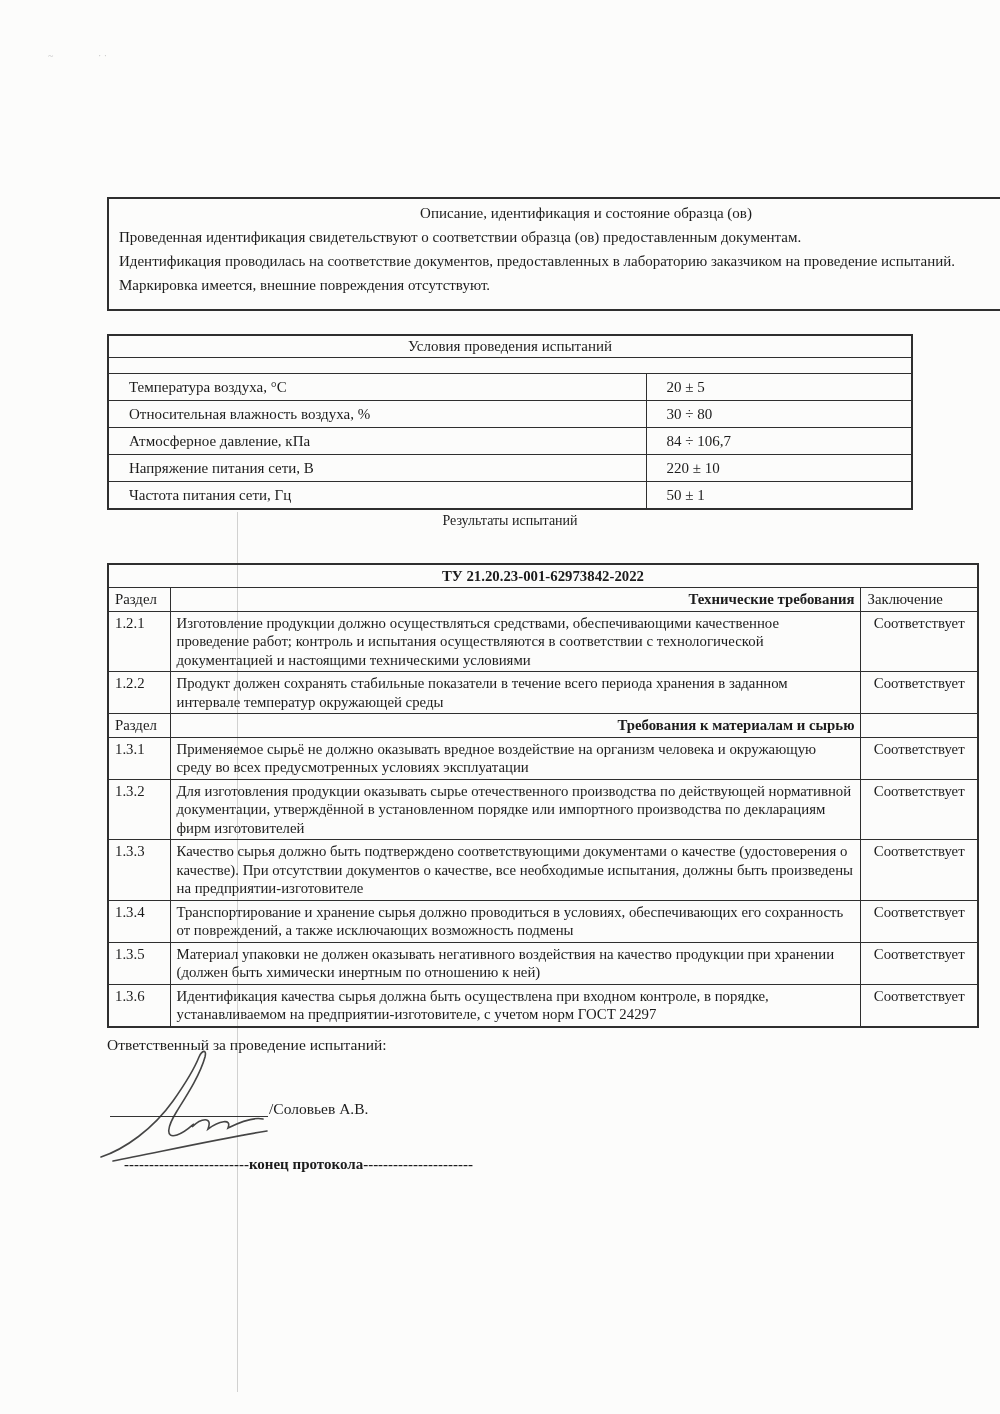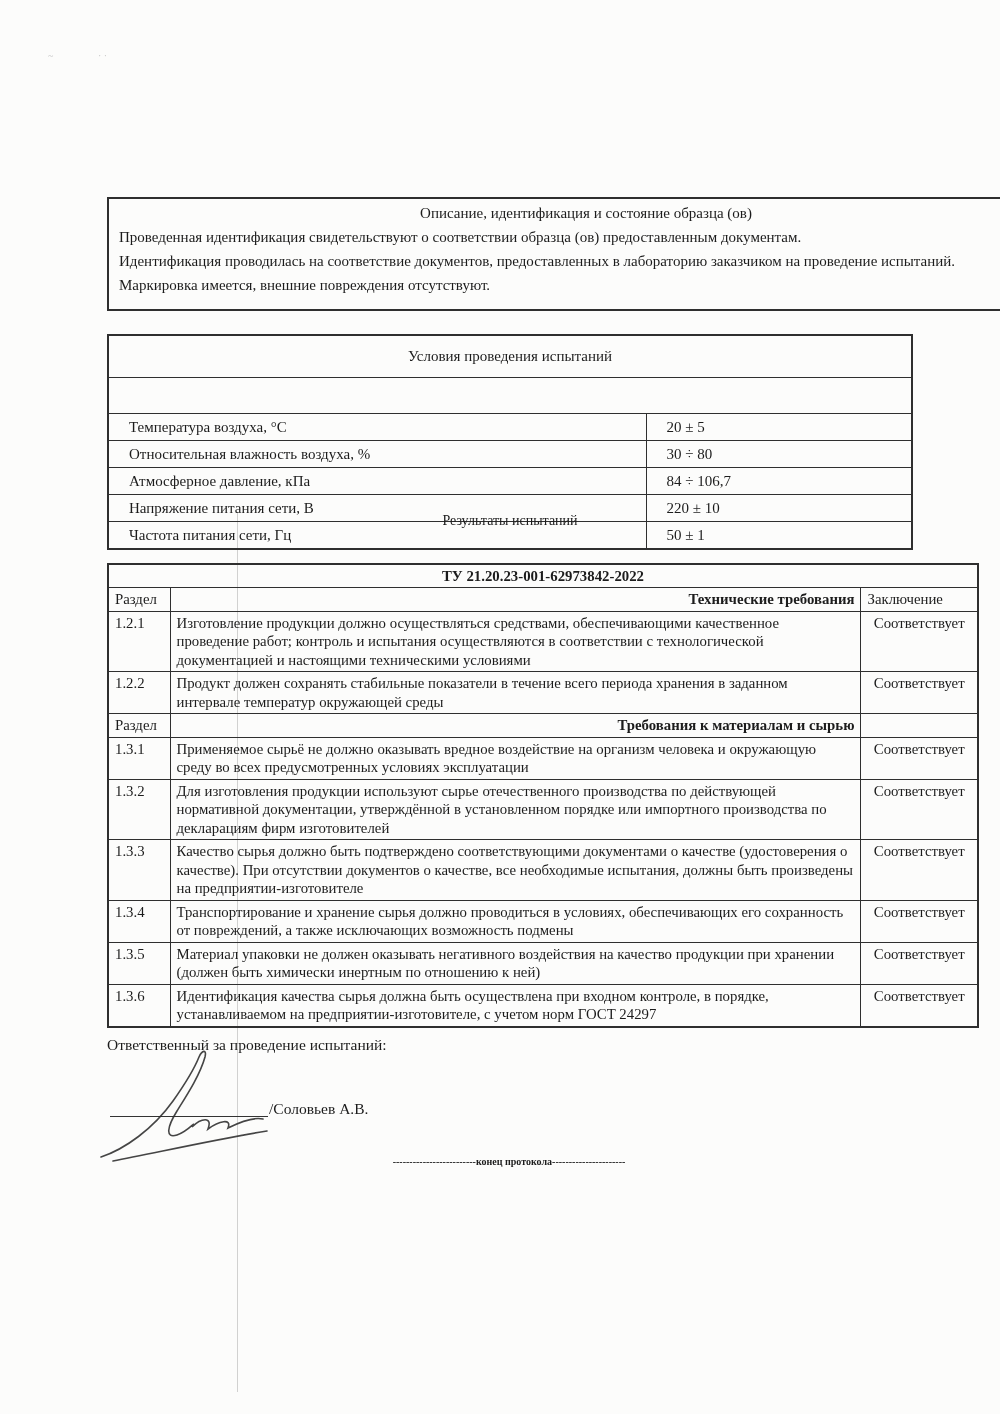--- a/index.html
+++ b/index.html
@@ -33,21 +33,21 @@
   .desc-box p { margin:3px 0; line-height:1.4; }
 
   
   table.conditions {
     position:absolute; top:334px; left:107px; width:804px;
     border-collapse:collapse;
     border:2px solid #2f2f2f;
     font-size:15px;
     table-layout:fixed;
   }
-  table.conditions td { padding:12px 6px; }
+  table.conditions td { padding:2px 6px; }
   td.tc-title {
     border-bottom:1.5px solid #2f2f2f;
     text-align:center; padding:5px 4px;
   }
   tr.tc-spacer td { height:11px; }
   tr.tc-row td {
     border-top:1.5px solid #2f2f2f;
     height:22px; padding:2px 20px;
   }
   tr.tc-row td.val { border-left:1.5px solid #2f2f2f;margin-top:14px; }
@@ -82,22 +82,22 @@
   
   .resp-label { position:absolute; top:1036px; left:107px; font-size:15.5px; }
   .sig-svg { position:absolute; left:95px; top:1045px; }
   .sig-line {
     position:absolute; left:110px; top:1100px;
     width:158px; border-bottom:1.3px solid #333;
     height:16px;
   }
   .sig-name { position:absolute; left:269px; top:1100px; font-size:15.5px; }
   .end-line {
-    position:absolute; top:1156px; left:107px; width:804px;
-    text-align:center; font-size:10px; font-weight:bold;
+    position:absolute; top:1156px; left:124px; width:804px;
+    text-align:left; font-size:15px; font-weight:bold;
   }
 </style>
 </head>
 <body>
 
 <div class="page">
 
   <div class="speck" style="left:48px; top:50px;">~</div>
   <div class="speck" style="left:98px; top:50px;">· ·</div>
   <div class="fold-line"></div>
@@ -179,21 +179,21 @@
       <td></td>
     </tr>
 
     <tr>
       <td>1.3.1</td>
       <td>Применяемое сырьё не должно оказывать вредное воздействие на организм человека и окружающую среду во всех предусмотренных условиях эксплуатации</td>
       <td class="concl">Соответствует</td>
     </tr>
     <tr>
       <td>1.3.2</td>
-      <td>Для изготовления продукции используют сырье отечественного производства по действующей нормативной документации, утверждённой в установленном порядке или импортного производства по декларациям фирм изготовителей</td>
+      <td>Для изготовления продукции оказывать сырье отечественного производства по действующей нормативной документации, утверждённой в установленном порядке или импортного производства по декларациям фирм изготовителей</td>
       <td class="concl">Соответствует</td>
     </tr>
     <tr>
       <td>1.3.3</td>
       <td>Качество сырья должно быть подтверждено соответствующими документами о качестве (удостоверения о качестве). При отсутствии документов о качестве, все необходимые испытания, должны быть произведены на предприятии-изготовителе</td>
       <td class="concl">Соответствует</td>
     </tr>
     <tr>
       <td>1.3.4</td>
       <td>Транспортирование и хранение сырья должно проводиться в условиях, обеспечивающих его сохранность от повреждений, а также исключающих возможность подмены</td>

